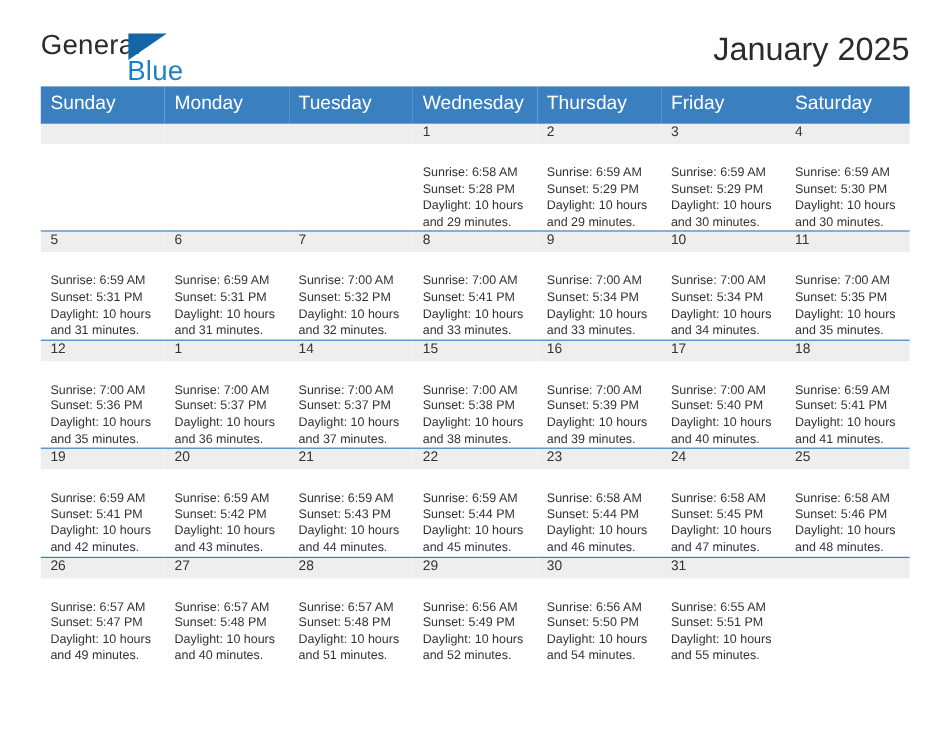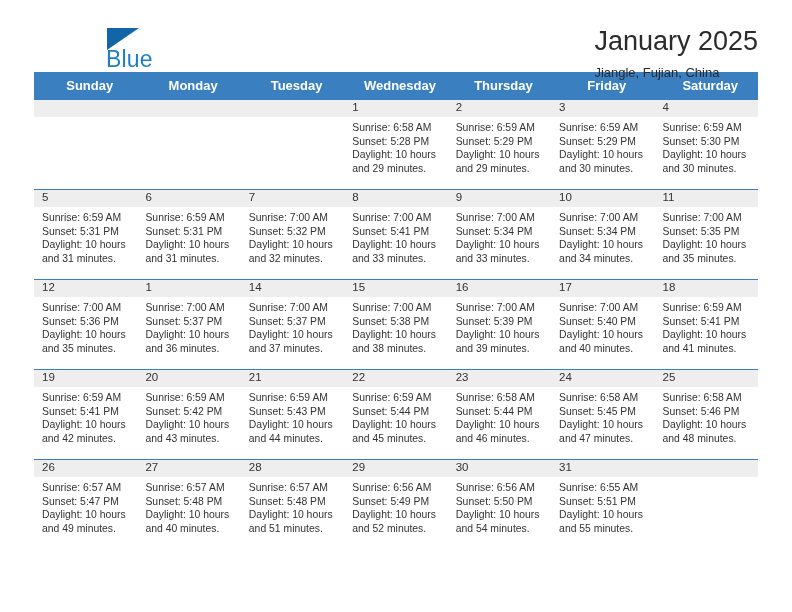--- a/index.html
+++ b/index.html
@@ -79,23 +79,23 @@
 
   
   .calendar {
     width: 724px;
     border-collapse: collapse;
     table-layout: fixed;
   }
   .calendar th {
     background: #3a7fbf;
     color: #ffffff;
-    font-size: 13px;
-    font-weight: bold;
-    text-align: center;
+    font-size: 16px;
+    font-weight: normal;
+    text-align: left;
     padding: 6px 0 6px 8px;
     height: 20px;
     box-sizing: border-box;
   }
   .calendar td {
     width: 103.43px;
     height: 89px;
     vertical-align: top;
     padding: 0;
     border-top: 1.5px solid #3a7fbf;
@@ -109,47 +109,47 @@
     height: 17px;
     padding: 1px 0 0 8px;
     box-sizing: border-box;
     font-size: 11.5px;
     color: #333333;
   }
   td.empty .daynum-band {
     background: #eeeeee;
   }
   .cell-body {
-    padding: 4px 6px 0 8px;
+    padding: 18px 6px 0 8px;
     font-size: 10.4px;
     line-height: 13.6px;
     color: #333333;
   }
   .cell-body div {
     white-space: nowrap;
   }
   .cell-body .daylight {
     white-space: normal;
   }
 </style>
 </head>
 <body>
 
 <div class="page">
 
   <div class="header">
 
     <div class="logo">
+      <span class="logo-general">General</span>
       <span class="logo-triangle"></span>
       <span class="logo-blue">Blue</span>
     </div>
 
     <div class="title-block">
       <h1 class="cal-title">January 2025</h1>
-      <div class="cal-subtitle">Jiangle, Fujian, China</div>
     </div>
 
   </div>
 
   <table class="calendar">
     <thead>
       <tr id="weekday-row">
           <th>Sunday</th>
           <th>Monday</th>
           <th>Tuesday</th>

